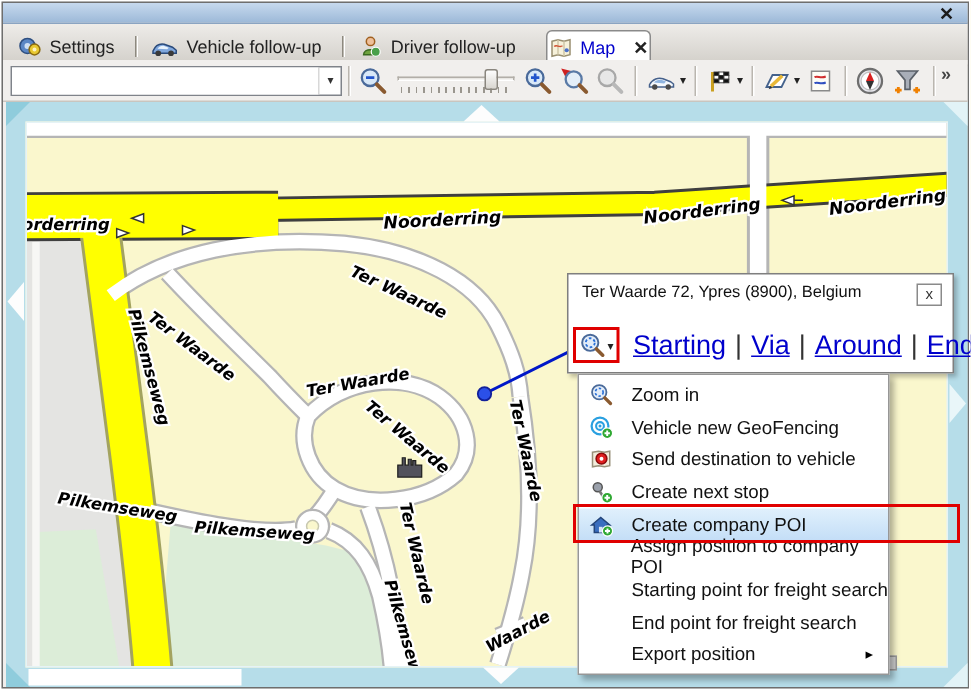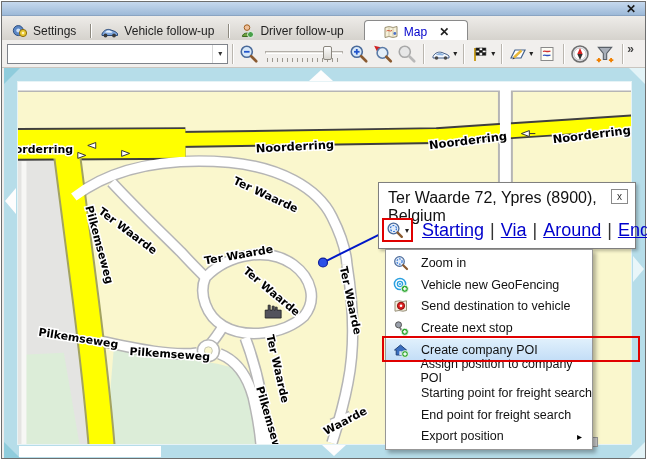--- a/index.html
+++ b/index.html
@@ -18,21 +18,21 @@
   
   #tabbar { position:absolute; left:0; top:14px; width:100%; height:28px;
             background:linear-gradient(#eeece9,#d2cfc9);
             border-bottom:1px solid #a39f97; display:flex; align-items:flex-end; }
   .tab { display:flex; align-items:center; gap:5px; height:24px; padding:0 14px 0 10px;
          font-size:12px; color:#222; white-space:nowrap; }
   .tab svg { flex:0 0 auto; }
   .tabsep { width:1px; height:14px; background:#8d897f; box-shadow:1px 0 0 #fff;
             margin-bottom:5px; }
   .tab.active { background:#fff; border:1px solid #8a8a8a; border-bottom:none;
-                border-radius:4px 4px 0 0; height:23px; padding:0 18px;
+                border-radius:4px 4px 0 0; height:23px; padding:0 1px;
                 margin-left:6px; }
   .tab.active .tab-label { color:#0000cc; }
   .tab-close { font-size:12px; font-weight:bold; color:#222; margin-left:7px; }
 
   
   #toolbar { position:absolute; left:0; top:38px; width:100%; height:28px;
              background:#f1efed; border-bottom:1px solid #c9c5bf;
              display:flex; align-items:center; padding:0 5px; }
   .combo { display:flex; width:224px; height:20px; border:1px solid #7f838a;
            background:#fff; }
@@ -51,21 +51,21 @@
   .slider .ticks { position:absolute; left:2px; right:2px; top:15px; height:4px;
           background:repeating-linear-gradient(90deg,#9a968e 0 1px,transparent 1px 5px); }
   .slider .thumb { position:absolute; left:58px; top:3px; width:9px; height:14px;
           background:linear-gradient(#fdfdfd,#d9d6d0); border:1px solid #8a867e;
           border-radius:2px; }
   #tb-overflow { margin-left:auto; align-self:flex-start; font-size:12px;
           font-weight:bold; color:#444; padding:2px 6px 0 0; }
 
   
   #map-frame { position:absolute; left:2px; top:66px; width:641px; height:390px;
-               background:#b6dde9; }
+               background:#b6dde9;font-style:italic; }
   #map-canvas { position:absolute; left:13px; top:13px; width:615px; height:364px;
                background:#faf7cd; border:1px solid #e6f3f6; overflow:hidden; }
   #map-canvas svg { display:block; }
 
   .pan { position:absolute; width:0; height:0; }
   #pan-up   { left:305px; top:2px;  border-left:12px solid transparent;
               border-right:12px solid transparent; border-bottom:11px solid #fdfdfd; }
   #pan-down { left:318px; bottom:2px; border-left:12px solid transparent;
               border-right:12px solid transparent; border-top:11px solid #fdfdfd; }
   #pan-left { left:1px; top:120px; border-top:13px solid transparent;
@@ -79,21 +79,21 @@
 
   #scalebar { position:absolute; left:15px; bottom:1px; width:142px; height:11px;
               background:#fff; }
   #partialbox { position:absolute; left:540px; top:369px; width:54px; height:10px;
               background:#d2d2d2; border:1px solid #9a9a9a; }
 
   
   #popup { position:absolute; left:376px; top:180px; width:258px; height:67px;
            background:#fff; border:1px solid #7f7f7f;
            box-shadow:2px 2px 3px rgba(0,0,0,.25); z-index:8; }
-  #popup .popup-title { padding:6px 8px 0 9px; font-size:16px; color:#111; }
+  #popup .popup-title { padding:6px 8px 0 9px; font-size:11px; color:#111; }
   #popup .popup-close { position:absolute; right:7px; top:6px; width:17px; height:15px;
            border:1px solid #8a8a8a; background:#fff; font-size:10px; text-align:center;
            line-height:13px; color:#333; }
   .popup-actions { position:absolute; left:3px; top:32px; right:3px; height:30px;
            display:flex; align-items:center; }
   .zoom-wrap { display:flex; align-items:center; border:2px solid #e00000;
            background:#fff; padding:1px 2px; }
   .popup-links { margin-left:9px; font-size:18px; white-space:nowrap; }
   .popup-links a { color:#0000cc; text-decoration:underline; }
   .popup-links .lsep { color:#333; margin:0 6px; }

